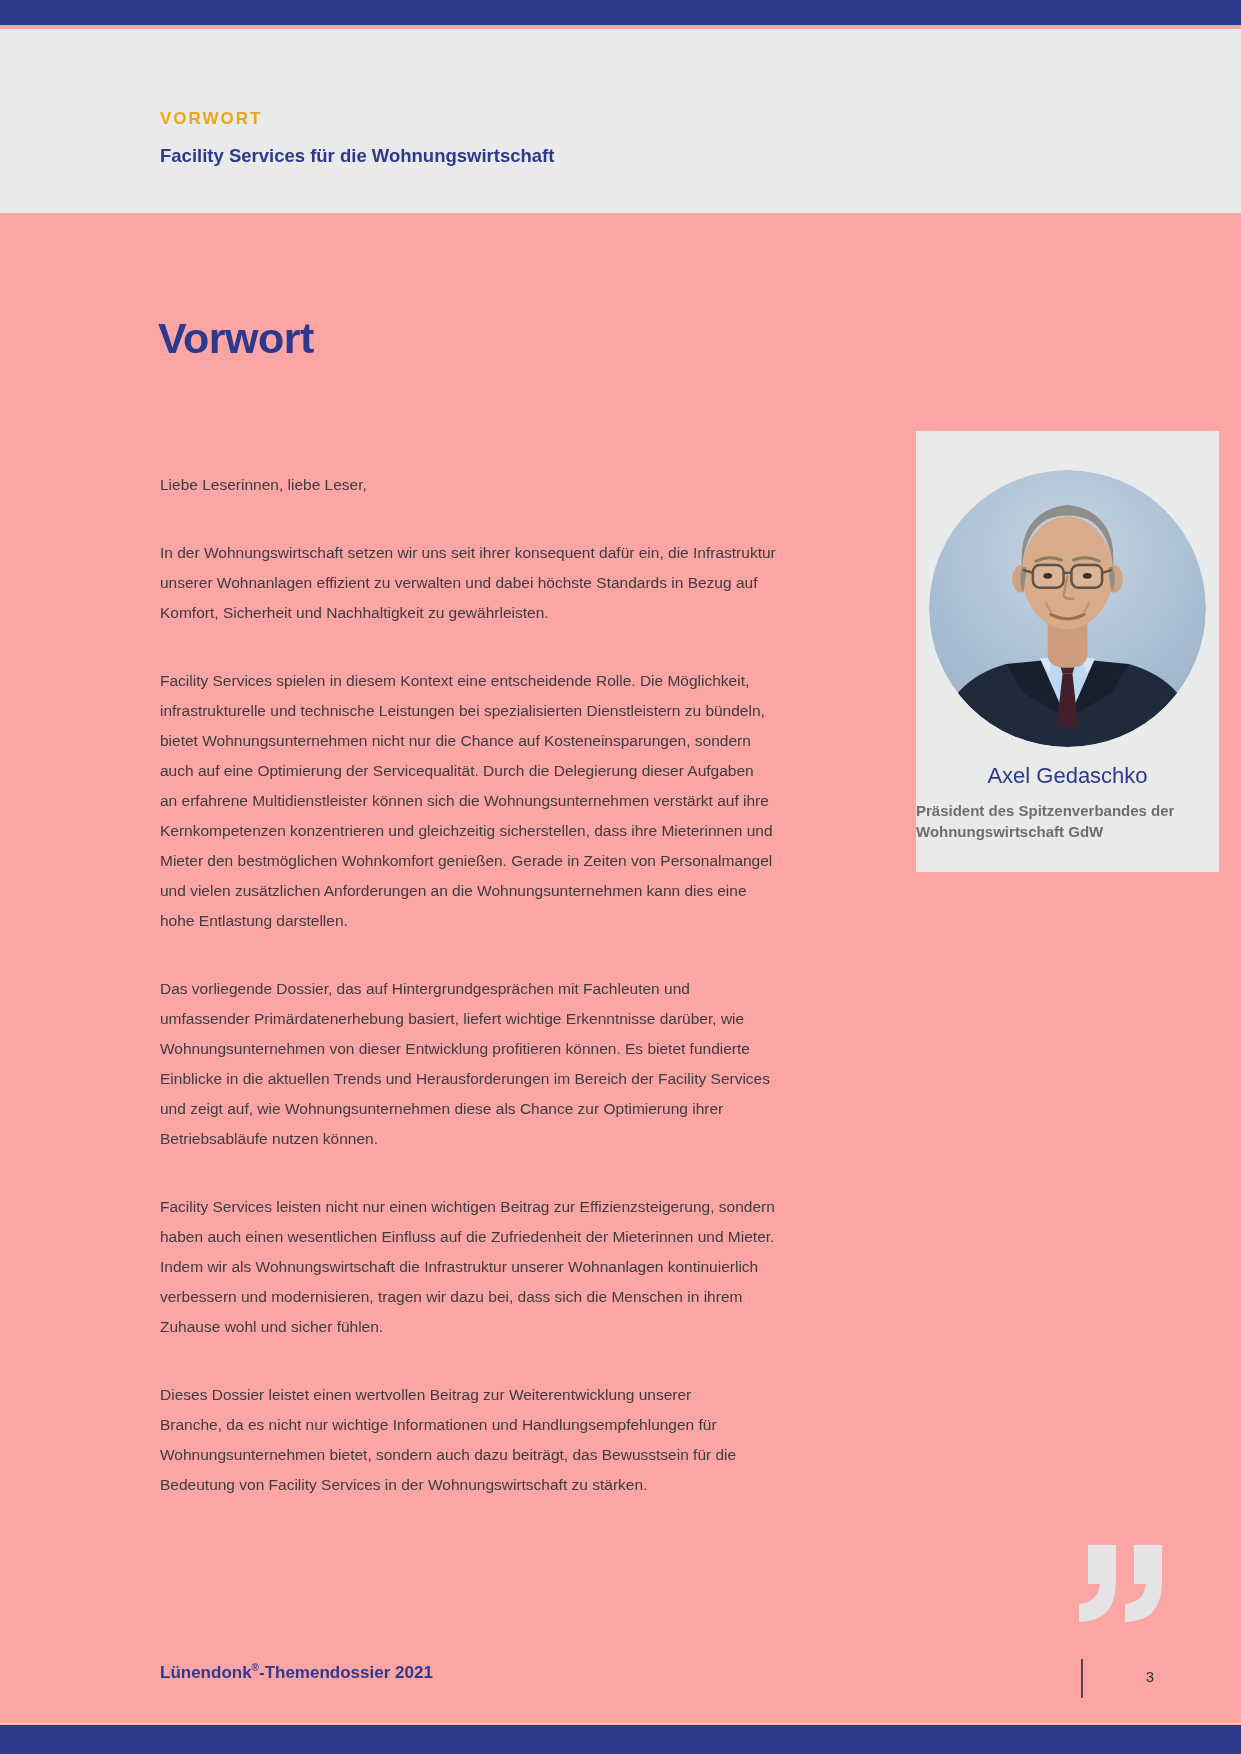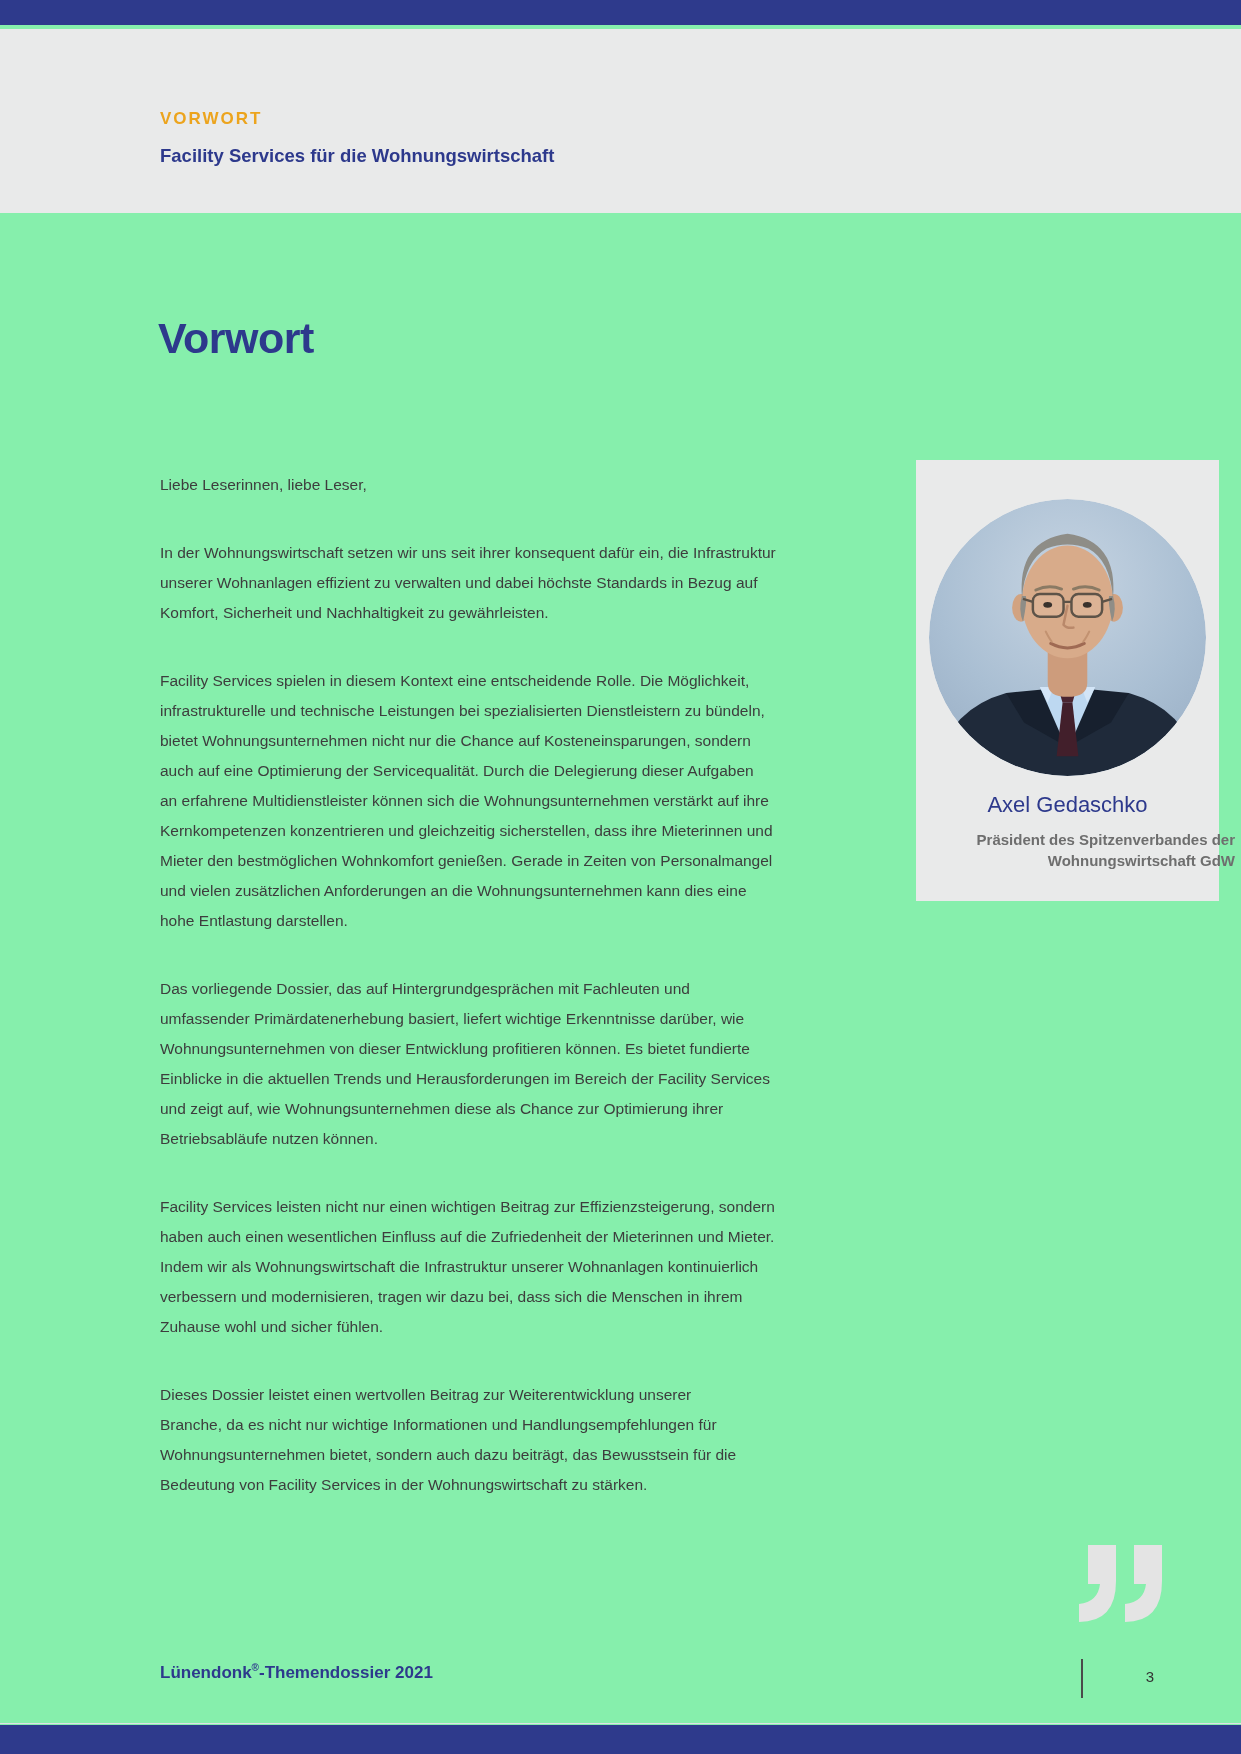--- a/index.html
+++ b/index.html
@@ -1,37 +1,37 @@
 <!DOCTYPE html>
 <html lang="de"><head>
 <meta charset="utf-8">
 <style>
   html,body{margin:0;padding:0;background:#ffffff;}
   body{font-family:"Liberation Sans","DejaVu Sans",sans-serif;}
-  .page{position:relative;width:1241px;height:1754px;background:#86efac;overflow:hidden;}
+  .page{position:relative;width:1241px;height:1754px;background:#fca5a5;overflow:hidden;}
 
   .top-bar{position:absolute;left:0;top:0;width:1241px;height:25px;background:#2e3a8c;}
   .header-band{position:absolute;left:0;top:29px;width:1241px;height:184px;background:#e9eaea;}
   .eyebrow{position:absolute;left:160px;top:80px;font-size:17px;font-weight:bold;
            letter-spacing:2px;color:#eca41d;}
   .header-subtitle{position:absolute;left:160px;top:116px;font-size:18.5px;font-weight:bold;
            color:#2d398c;}
 
   .page-title{position:absolute;left:158px;top:314px;font-size:43px;font-weight:bold;
            color:#2d398c;letter-spacing:-0.5px;}
 
   .body-col{position:absolute;left:160px;top:458px;width:756px;color:#3d3d3d;}
   .body-col p{margin:12px 0 38px 0;font-size:15.5px;line-height:30px;white-space:pre-line;}
 
-  .profile-card{position:absolute;left:916px;top:460px;width:303px;height:441px;background:#e9eaea;}
+  .profile-card{position:absolute;left:916px;top:431px;width:303px;height:441px;background:#e9eaea;}
   .portrait-wrap{position:absolute;left:13px;top:39px;width:277px;height:277px;border-radius:50%;
            overflow:hidden;}
   .profile-name{position:absolute;left:0;top:332px;width:303px;text-align:center;
            font-size:22px;color:#2d398c;}
-  .profile-caption{position:absolute;left:0;top:369px;width:319px;text-align:right;
+  .profile-caption{position:absolute;left:0;top:369px;width:319px;text-align:left;
            font-size:15px;line-height:21px;font-weight:bold;color:#6e6e6e;white-space:pre-line;}
 
   .quote-icon{position:absolute;left:1078px;top:1545px;width:86px;height:77px;}
 
   .footer-brand{position:absolute;left:160px;top:1662px;font-size:17px;font-weight:bold;color:#2d398c;}
   .footer-brand sup{font-size:10px;}
   .page-divider{position:absolute;left:1081px;top:1659px;width:2px;height:39px;background:#4a4a4a;}
   .page-number{position:absolute;left:1130px;top:1668px;width:40px;text-align:center;
            font-size:15px;color:#333333;}
   .bottom-hairline{position:absolute;left:0;top:1723px;width:1241px;height:1px;background:#dfe1e6;}

